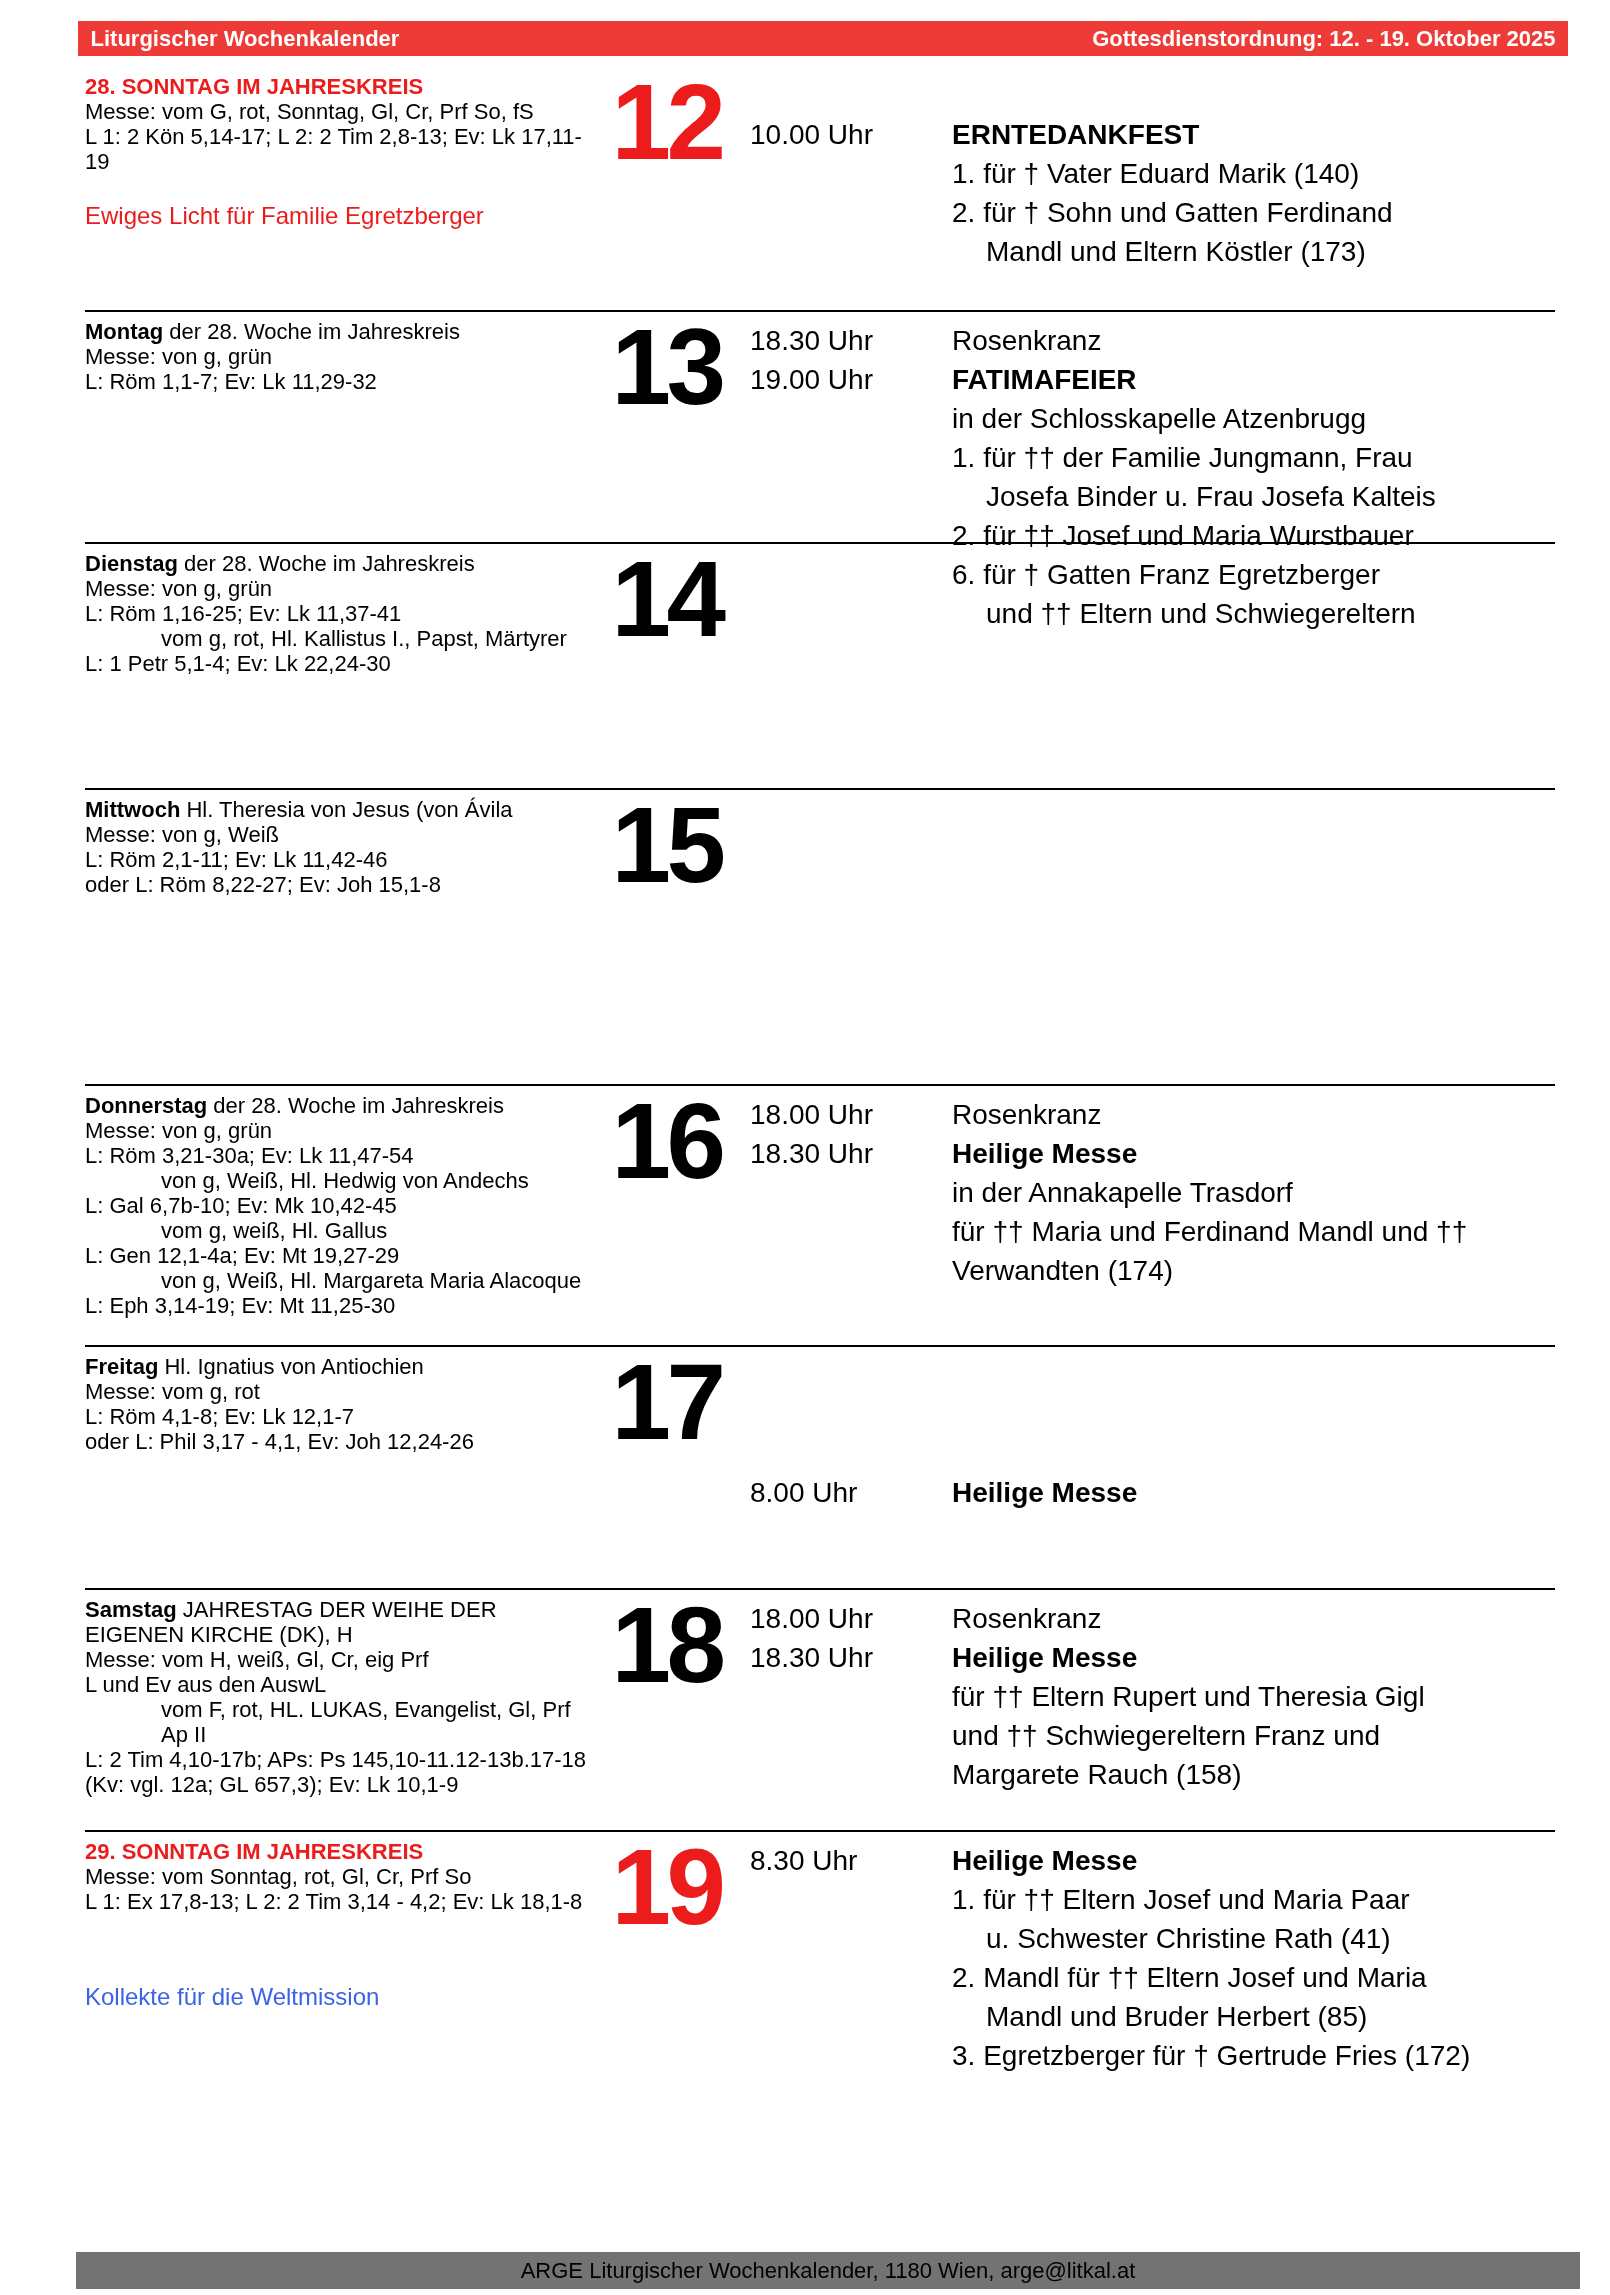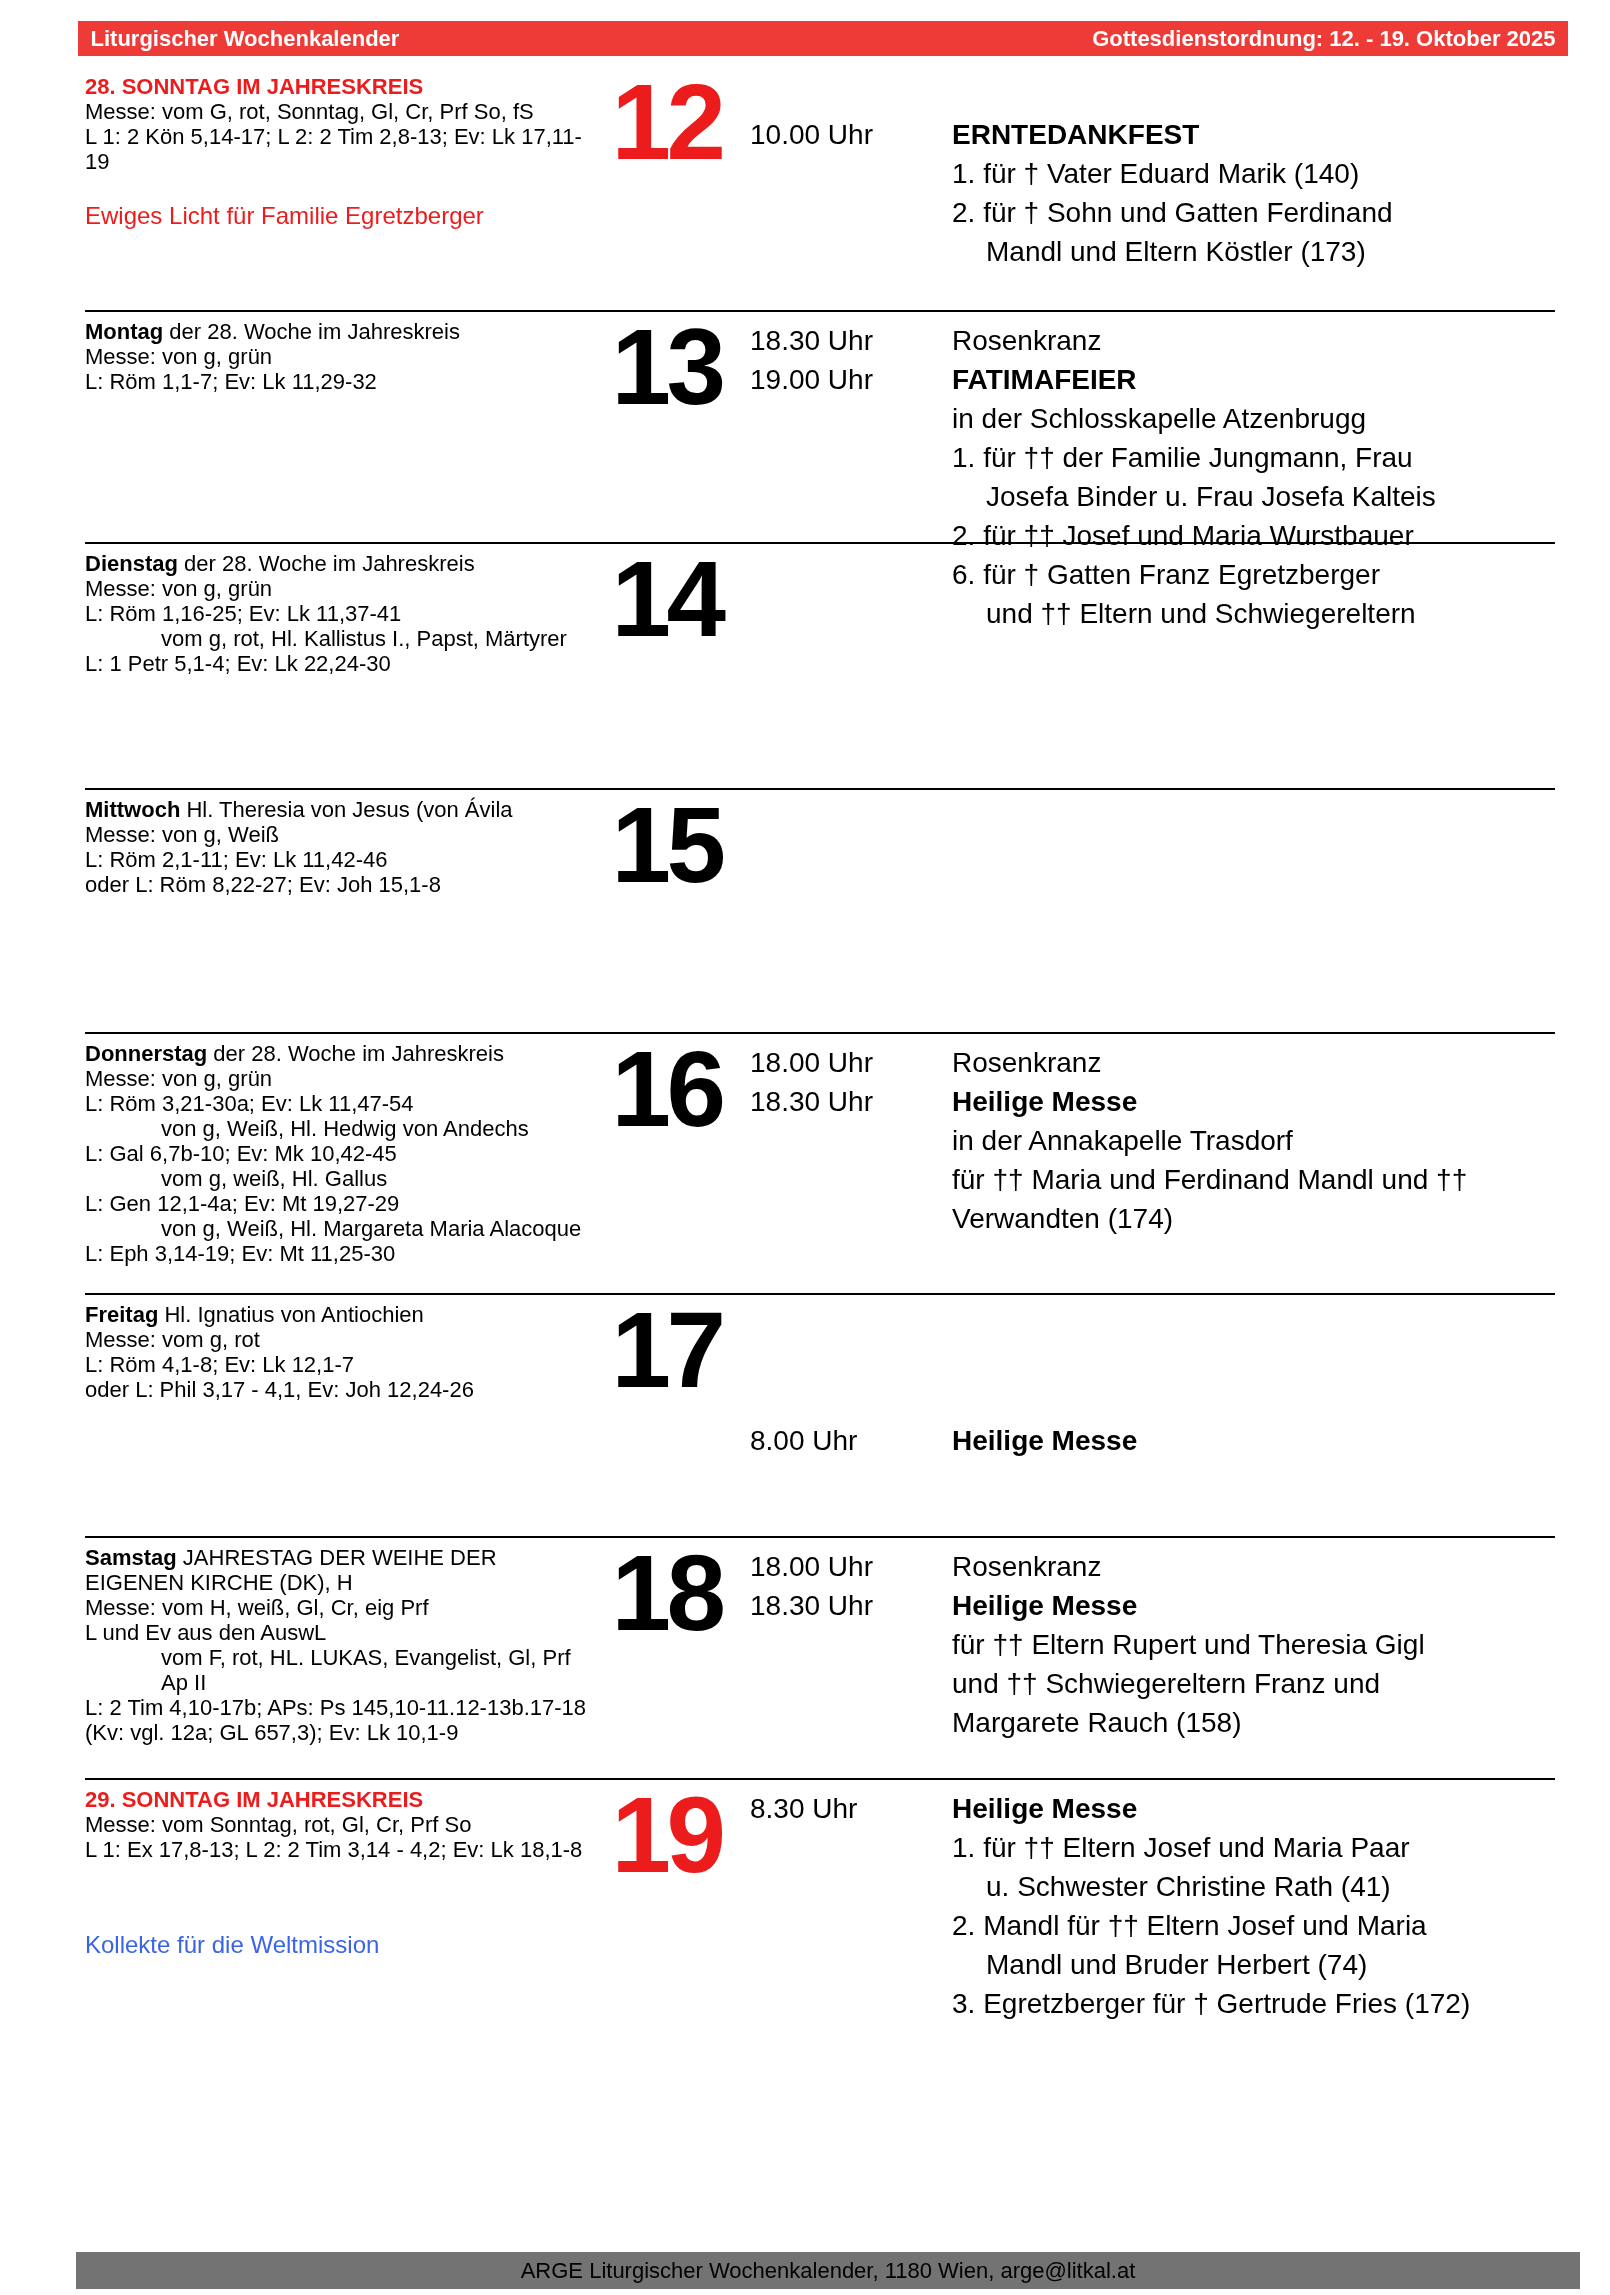--- a/index.html
+++ b/index.html
@@ -136,21 +136,21 @@
     <div class="day-section day-2" style="height: 246px;">
       <div class="info">
         <p><span class="b">Dienstag</span><span> der 28. Woche im Jahreskreis</span></p>
         <p>Messe: von g, grün</p>
         <p>L: Röm 1,16-25; Ev: Lk 11,37-41</p>
         <p class="indent">vom g, rot, Hl. Kallistus I., Papst, Märtyrer</p>
         <p>L: 1 Petr 5,1-4; Ev: Lk 22,24-30</p>
       </div>
       <div class="num">14</div>
     </div>
-    <div class="day-section day-3" style="height: 244px;">
+    <div class="day-section day-3" style="height: 296px;">
       <div class="info">
         <p><span class="b">Mittwoch</span><span> Hl. Theresia von Jesus (von Ávila</span></p>
         <p>Messe: von g, Weiß</p>
         <p>L: Röm 2,1-11; Ev: Lk 11,42-46</p>
         <p>oder L: Röm 8,22-27; Ev: Joh 15,1-8</p>
       </div>
       <div class="num">15</div>
     </div>
     <div class="day-section day-4" style="height: 261px;">
       <div class="info">
@@ -261,21 +261,21 @@
         <div class="srow">
           <span class="time"></span>
           <span class="txt indent">u. Schwester Christine Rath (41)</span>
         </div>
         <div class="srow">
           <span class="time"></span>
           <span class="txt">2. Mandl für †† Eltern Josef und Maria</span>
         </div>
         <div class="srow">
           <span class="time"></span>
-          <span class="txt indent">Mandl und Bruder Herbert (74)</span>
+          <span class="txt indent">Mandl und Bruder Herbert (85)</span>
         </div>
         <div class="srow">
           <span class="time"></span>
           <span class="txt">3. Egretzberger für † Gertrude Fries (172)</span>
         </div>
       </div>
     </div>
   </div>
 
 <div class="footer-bar">

